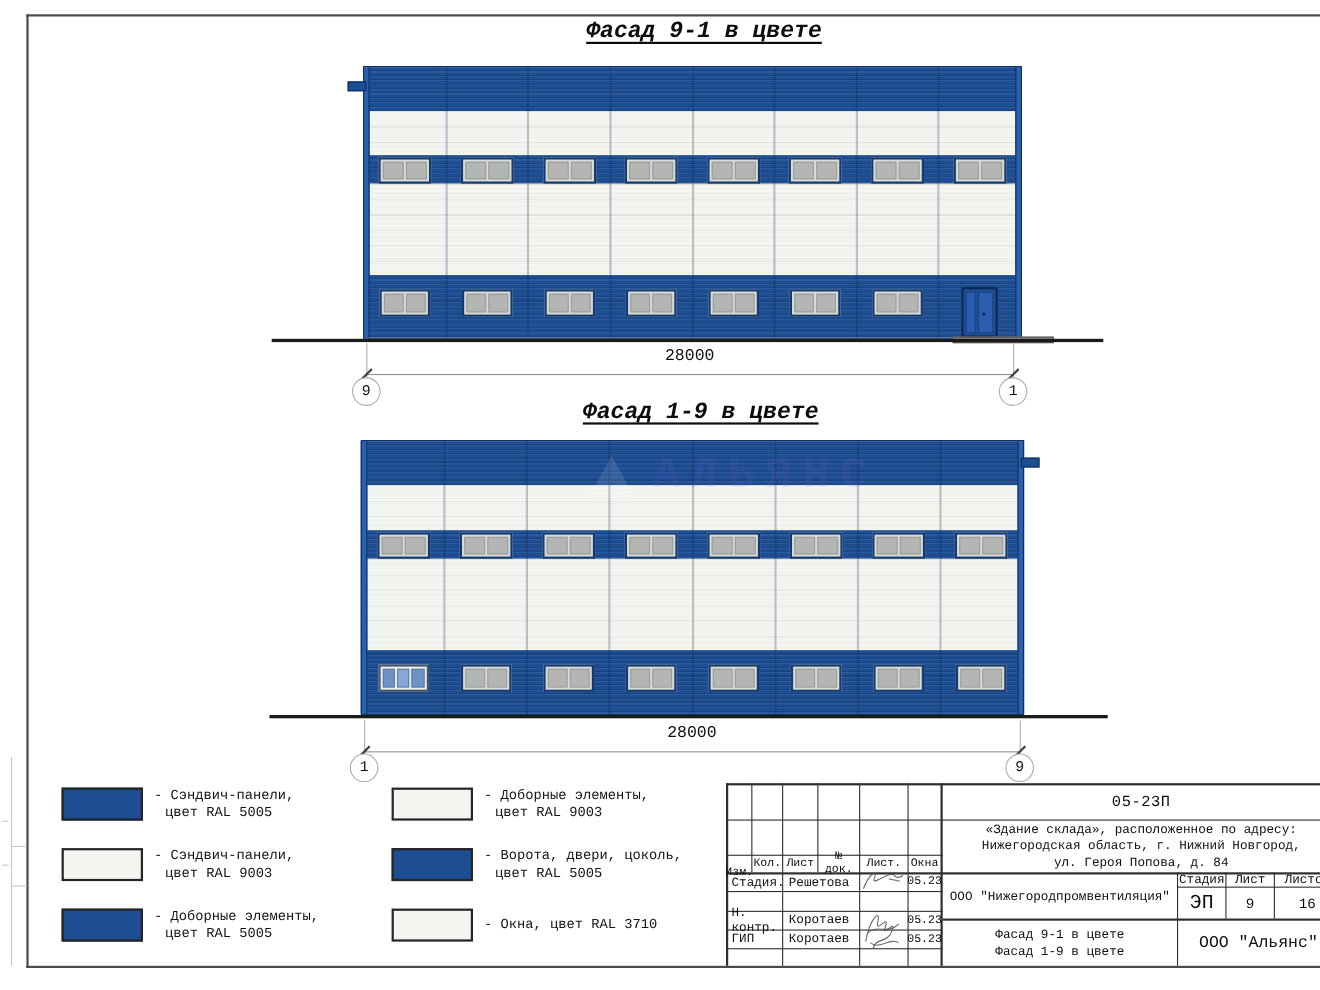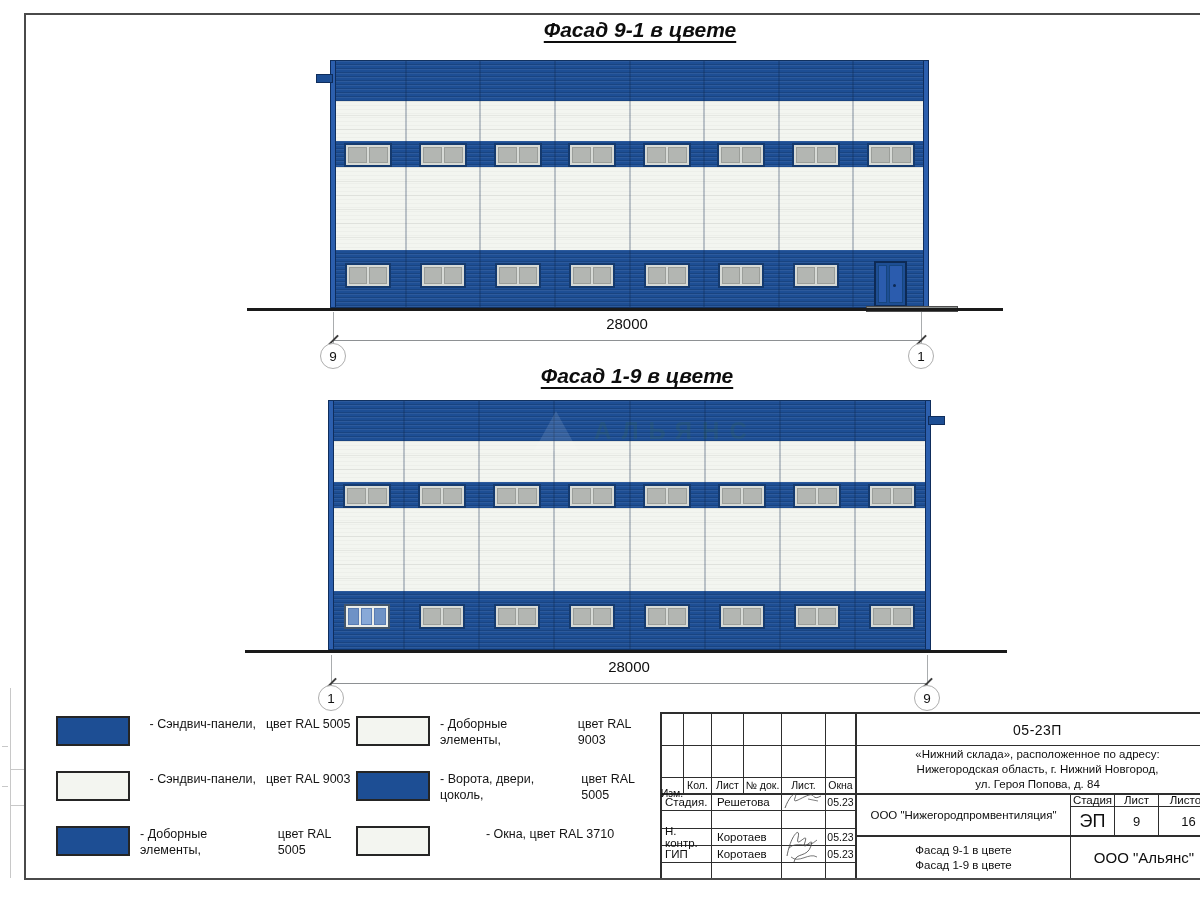--- a/index.html
+++ b/index.html
@@ -1,17 +1,17 @@
 <!DOCTYPE html>
 <html><head>
 <meta charset="utf-8">
 <style>
   html,body{margin:0;padding:0;background:#fff;}
   .sheet{position:relative;width:1200px;height:900px;background:#fff;overflow:hidden;
-         font-family:Liberation Sans, sans-serif;color:#111;}
+         font-family:Liberation Mono, monospace;color:#111;}
   
   .frline{position:absolute;background:#4a4a4a;}
   .mline{position:absolute;background:#c8c8c8;}
   
   .ftitle{position:absolute;width:420px;text-align:center;font-size:21px;line-height:26px;
           font-style:italic;font-weight:700;color:#0d0d0d;text-decoration:underline;
           text-underline-offset:4px;text-decoration-thickness:1.5px;}
   
   .facade{position:absolute;border:1px solid #11315f;box-sizing:border-box;background:#f3f5f0;}
   .band{position:absolute;left:0;right:0;}
@@ -37,32 +37,32 @@
   .door .leaf{background:#2b5cae;border:1px solid #16457e;flex:1;position:relative;}
   .door .leaf.narrow{flex:0 0 28%;}
   .door .handle{position:absolute;width:3px;height:3px;border-radius:50%;background:#0d2a55;
         left:3px;top:50%;}
   .ground{position:absolute;height:3px;background:#1a1a1a;}
   .landing{position:absolute;background:#8f9391;border:1px solid #4e4e4e;box-sizing:border-box;}
   .wm{position:absolute;display:flex;align-items:center;gap:16px;opacity:.11;
       filter:blur(.5px);pointer-events:none;}
   .wm-tri{width:0;height:0;border-left:22px solid transparent;border-right:22px solid transparent;
       border-bottom:40px solid #fff;}
-  .wm-txt{color:#4d7c0f;font-size:24px;font-weight:700;letter-spacing:10px;}
+  .wm-txt{color:#8b5cf6;font-size:40px;font-weight:700;letter-spacing:10px;}
   
   .ext{position:absolute;width:1px;background:#a9acae;}
   .dline{position:absolute;height:1px;background:#8e9194;}
   .tick{position:absolute;width:13px;height:2px;background:#3d3d3d;transform:rotate(-45deg);}
   .dimlabel{position:absolute;font-size:15px;color:#0e0e0e;transform:translateX(-50%);}
   .axis{position:absolute;width:26px;height:26px;border:1px solid #aeaeae;border-radius:50%;
         background:#fff;display:flex;align-items:center;justify-content:center;
         font-size:13.5px;color:#111;box-sizing:border-box;}
   
   .lg-swatch{position:absolute;width:74px;height:30px;border:2px solid #252525;box-sizing:border-box;}
-  .lg-text{position:absolute;width:220px;height:30px;display:flex;
+  .lg-text{position:absolute;width:220px;height:30px;display:flex;flex-direction:column;
         justify-content:center;font-size:12.5px;line-height:16px;color:#141414;}
   .lg-line.indent{padding-left:10px;}
   
   .tb{position:absolute;left:660px;top:712px;width:558px;height:166px;font-size:11.5px;}
   .tb .l{position:absolute;background:#2e2e2e;}
   .tb .cell{position:absolute;display:flex;align-items:center;justify-content:center;
         text-align:center;box-sizing:border-box;color:#0e0e0e;}
   .tb .left{justify-content:flex-start;text-align:left;padding-left:4px;}
   .tb .sm{font-size:10.5px;}
   .tb .sig{position:absolute;}
@@ -333,21 +333,21 @@
 
     <div class="cell sm" style="left:1px;top:65px;width:22px;height:32px;">Изм.</div>
     <div class="cell sm" style="left:24px;top:65px;width:27px;height:16px;">Кол.</div>
     <div class="cell sm" style="left:52px;top:65px;width:31px;height:16px;">Лист</div>
     <div class="cell sm" style="left:84px;top:65px;width:37px;height:16px;">№ док.</div>
     <div class="cell sm" style="left:122px;top:65px;width:43px;height:16px;">Лист.</div>
     <div class="cell sm" style="left:166px;top:65px;width:29px;height:16px;">Окна</div>
 
     <div class="cell" style="left:197px;top:2px;width:361px;height:31px;font-size:14px;letter-spacing:.5px;">05-23П</div>
     <div class="cell" style="left:197px;top:34px;width:361px;height:47px;flex-direction:column;line-height:15px;font-size:11.5px;">
-      <div>«Нижний склада», расположенное по адресу:</div>
+      <div>«Здание склада», расположенное по адресу:</div>
       <div>Нижегородская область, г. Нижний Новгород,</div>
       <div>ул. Героя Попова, д. 84</div>
     </div>
 
     <div class="cell left" style="left:1px;top:82px;width:50px;height:16px;">Стадия.</div>
     <div class="cell left" style="left:53px;top:82px;width:68px;height:16px;">Решетова</div>
     <div class="cell sm" style="left:166px;top:82px;width:29px;height:16px;">05.23</div>
     <div class="cell left" style="left:1px;top:116px;width:50px;height:17px;">Н. контр.</div>
     <div class="cell left" style="left:53px;top:116px;width:68px;height:17px;">Коротаев</div>
     <div class="cell sm" style="left:166px;top:116px;width:29px;height:17px;">05.23</div>

